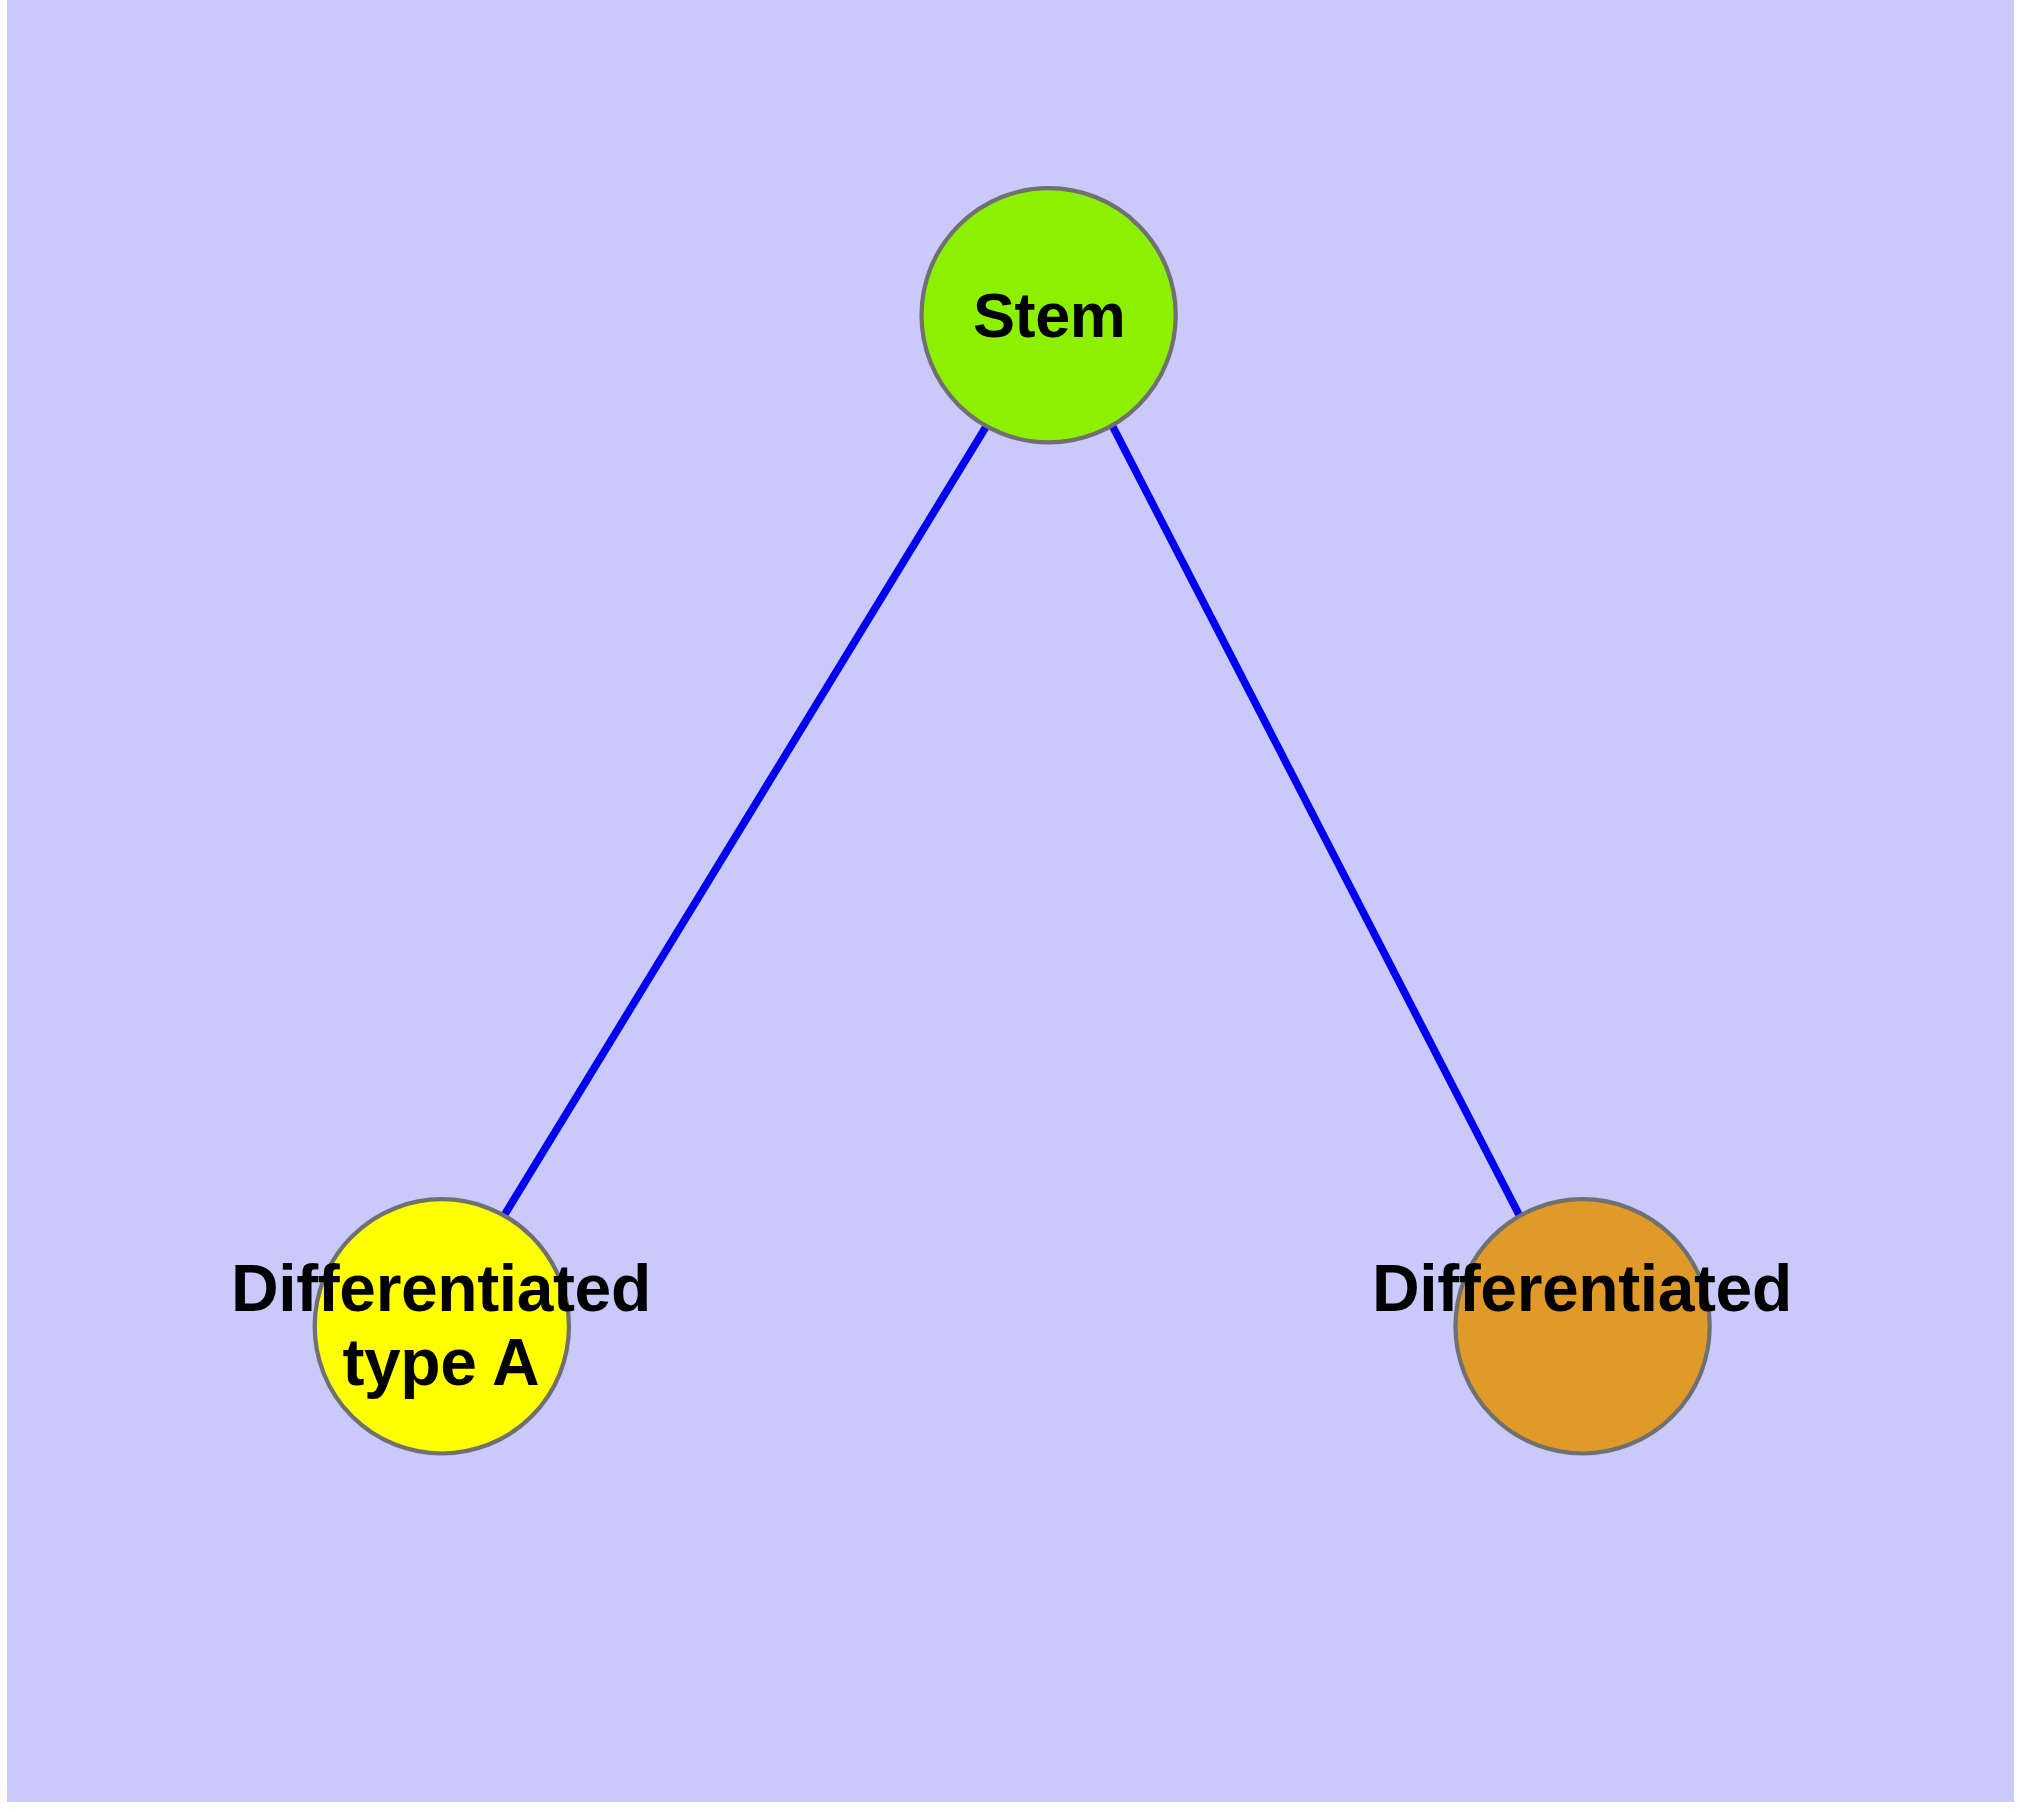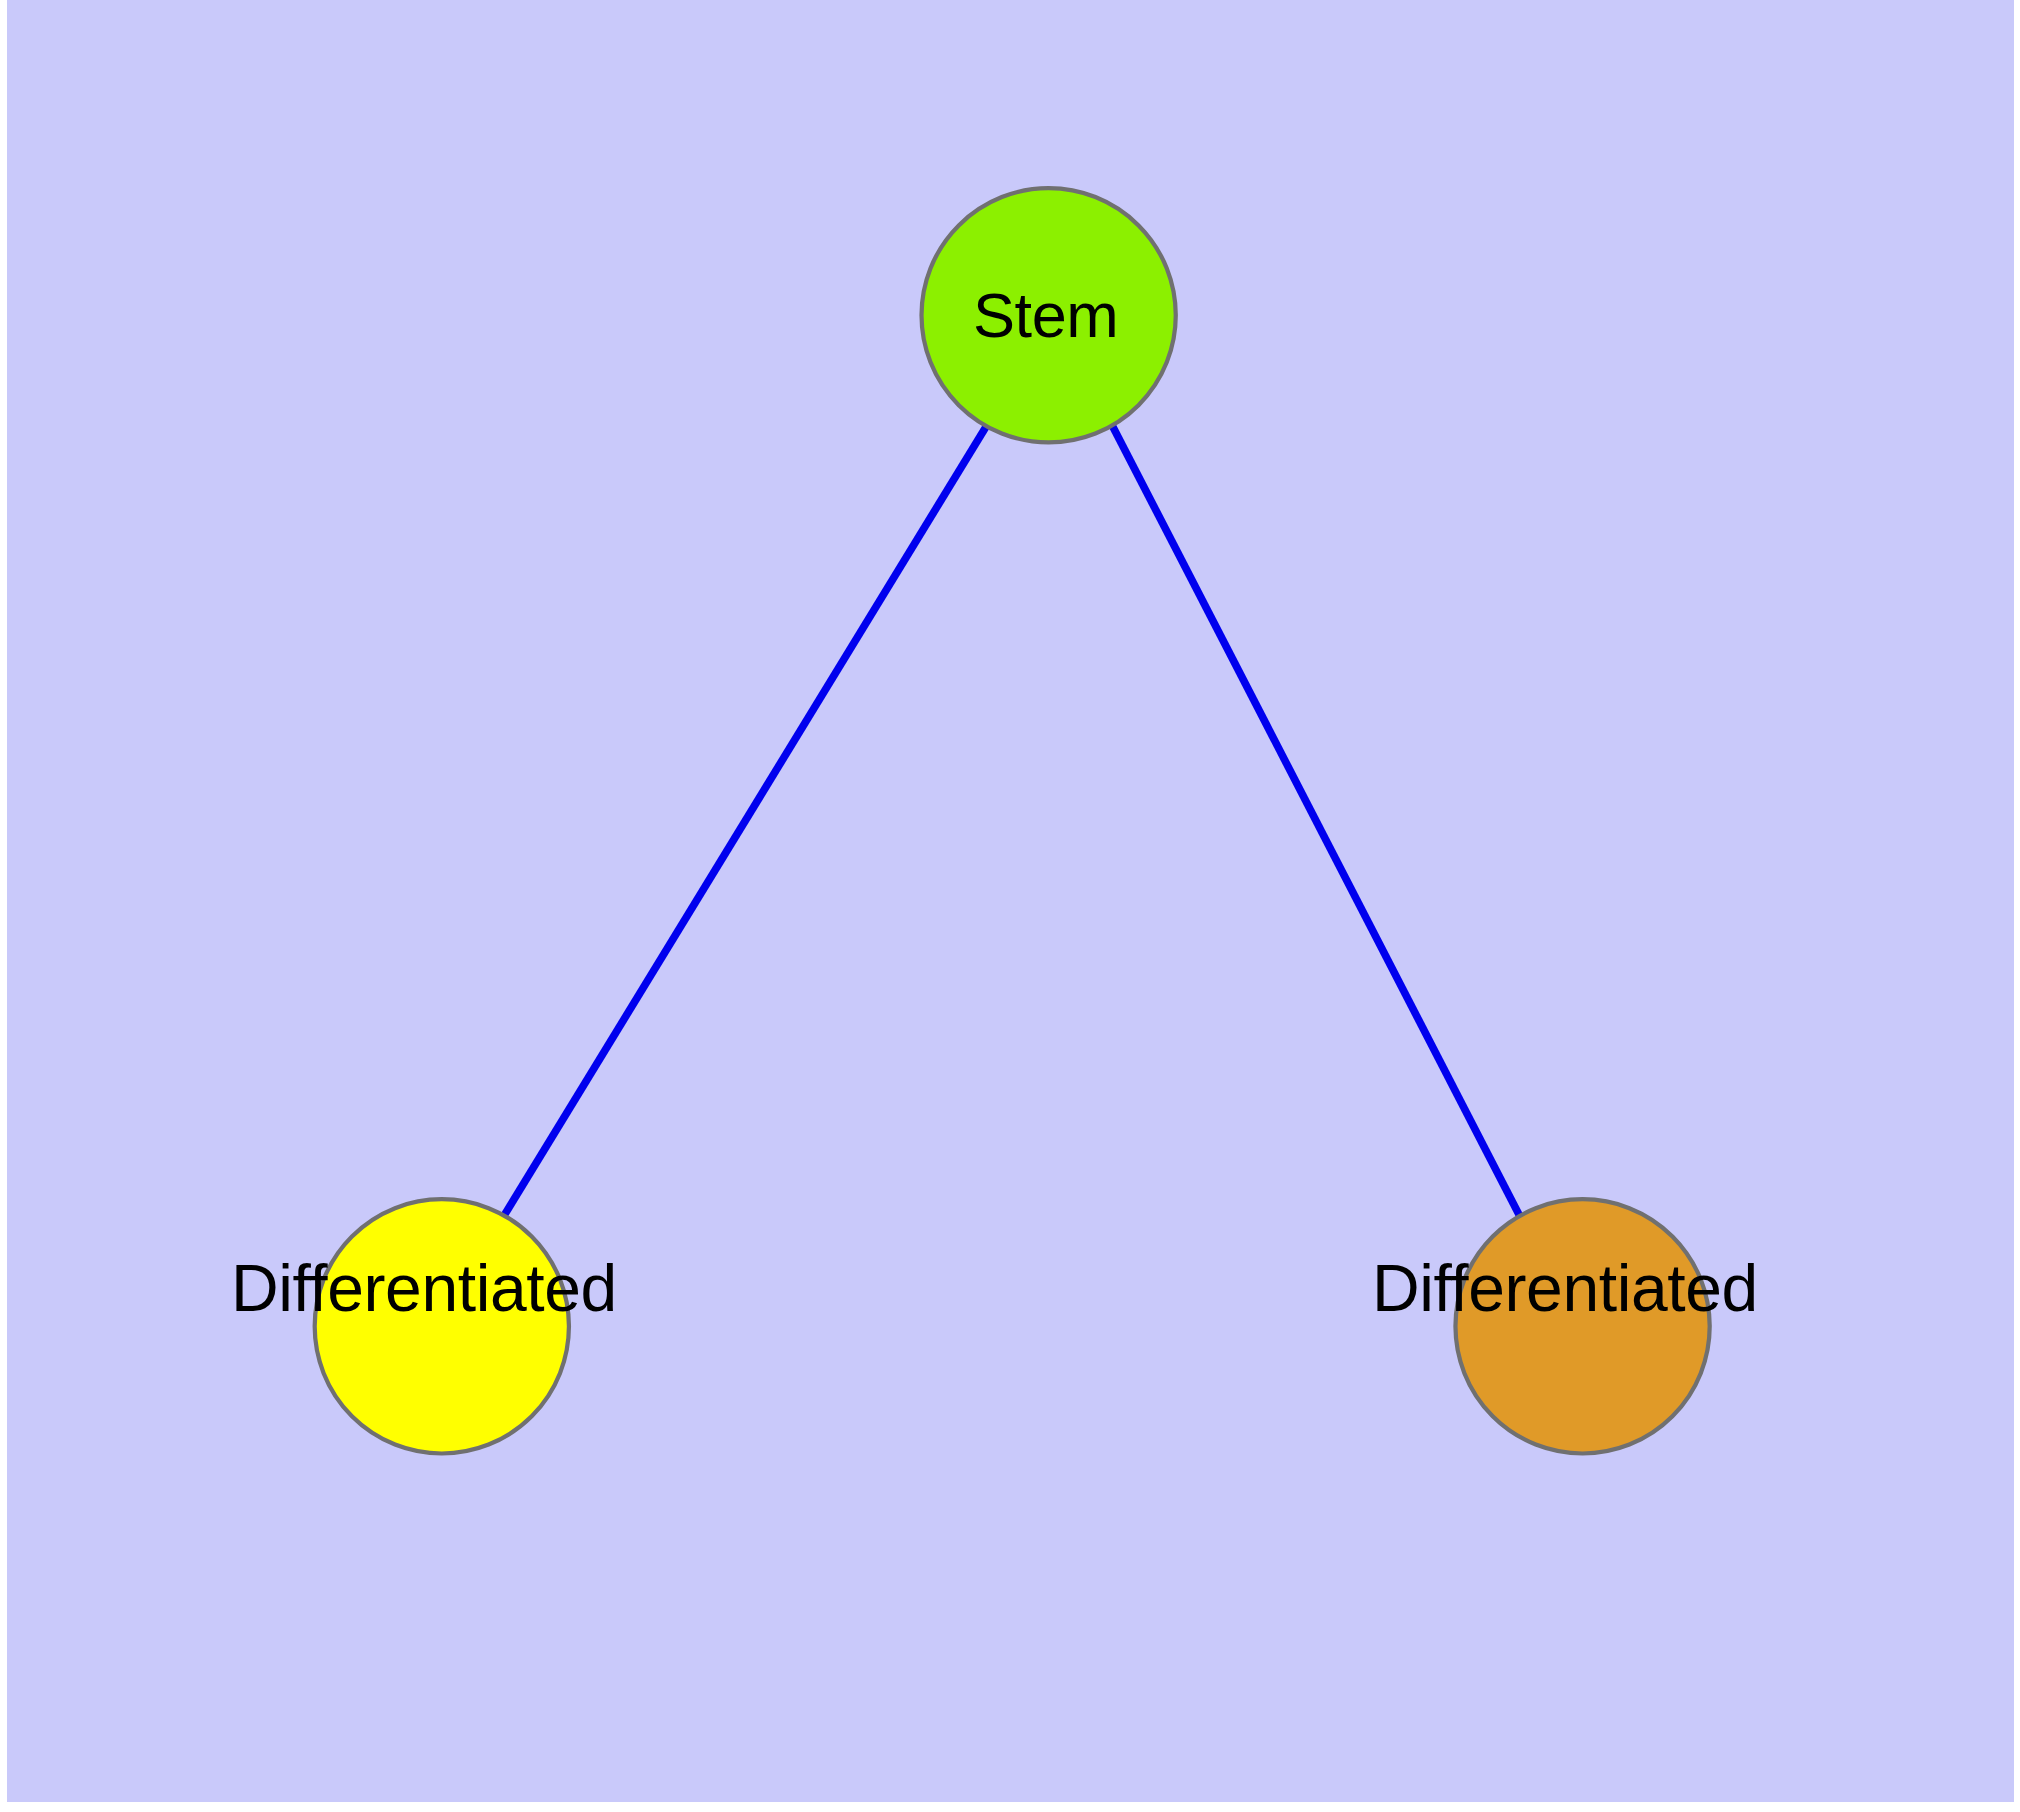--- a/index.html
+++ b/index.html
@@ -27,21 +27,21 @@
     position: absolute;
     left: 0;
     top: 0;
     width: 2021px;
     height: 1812px;
     overflow: visible;
   }
   .node-label {
     position: absolute;
     color: #000000;
-    font-weight: normal;
+    font-weight: bold;
     text-align: center;
     line-height: 1.12;
     white-space: nowrap;
     pointer-events: none;
     letter-spacing: -0.4px;
   }
   .label-stem {
     font-size: 63px;
   }
   .label-diff {
@@ -67,19 +67,20 @@
       <circle id="node1" cx="521" cy="1565" r="150" fill="#ffff00" stroke="#707070" stroke-width="5"></circle>
       <circle id="node2" cx="1867" cy="1565" r="150" fill="#e09a28" stroke="#707070" stroke-width="5"></circle>
     </g>
   </svg>
 
   <div class="node-label label-stem" id="label0" style="font-size: 63px; color: rgb(0, 0, 0); left: 973px; top: 280px;">
       <div>Stem</div>
     </div>
   <div class="node-label label-diff" id="label1" style="font-size: 66px; color: rgb(0, 0, 0); left: 231px; top: 1252px;">
       <div>Differentiated</div>
+      <div>type A</div>
     </div>
   <div class="node-label label-diff" id="label2" style="font-size: 66px; color: rgb(0, 0, 0); left: 1372px; top: 1252px;">
       <div>Differentiated</div>
     </div>
 
 </div>
 
 
 </body></html>

